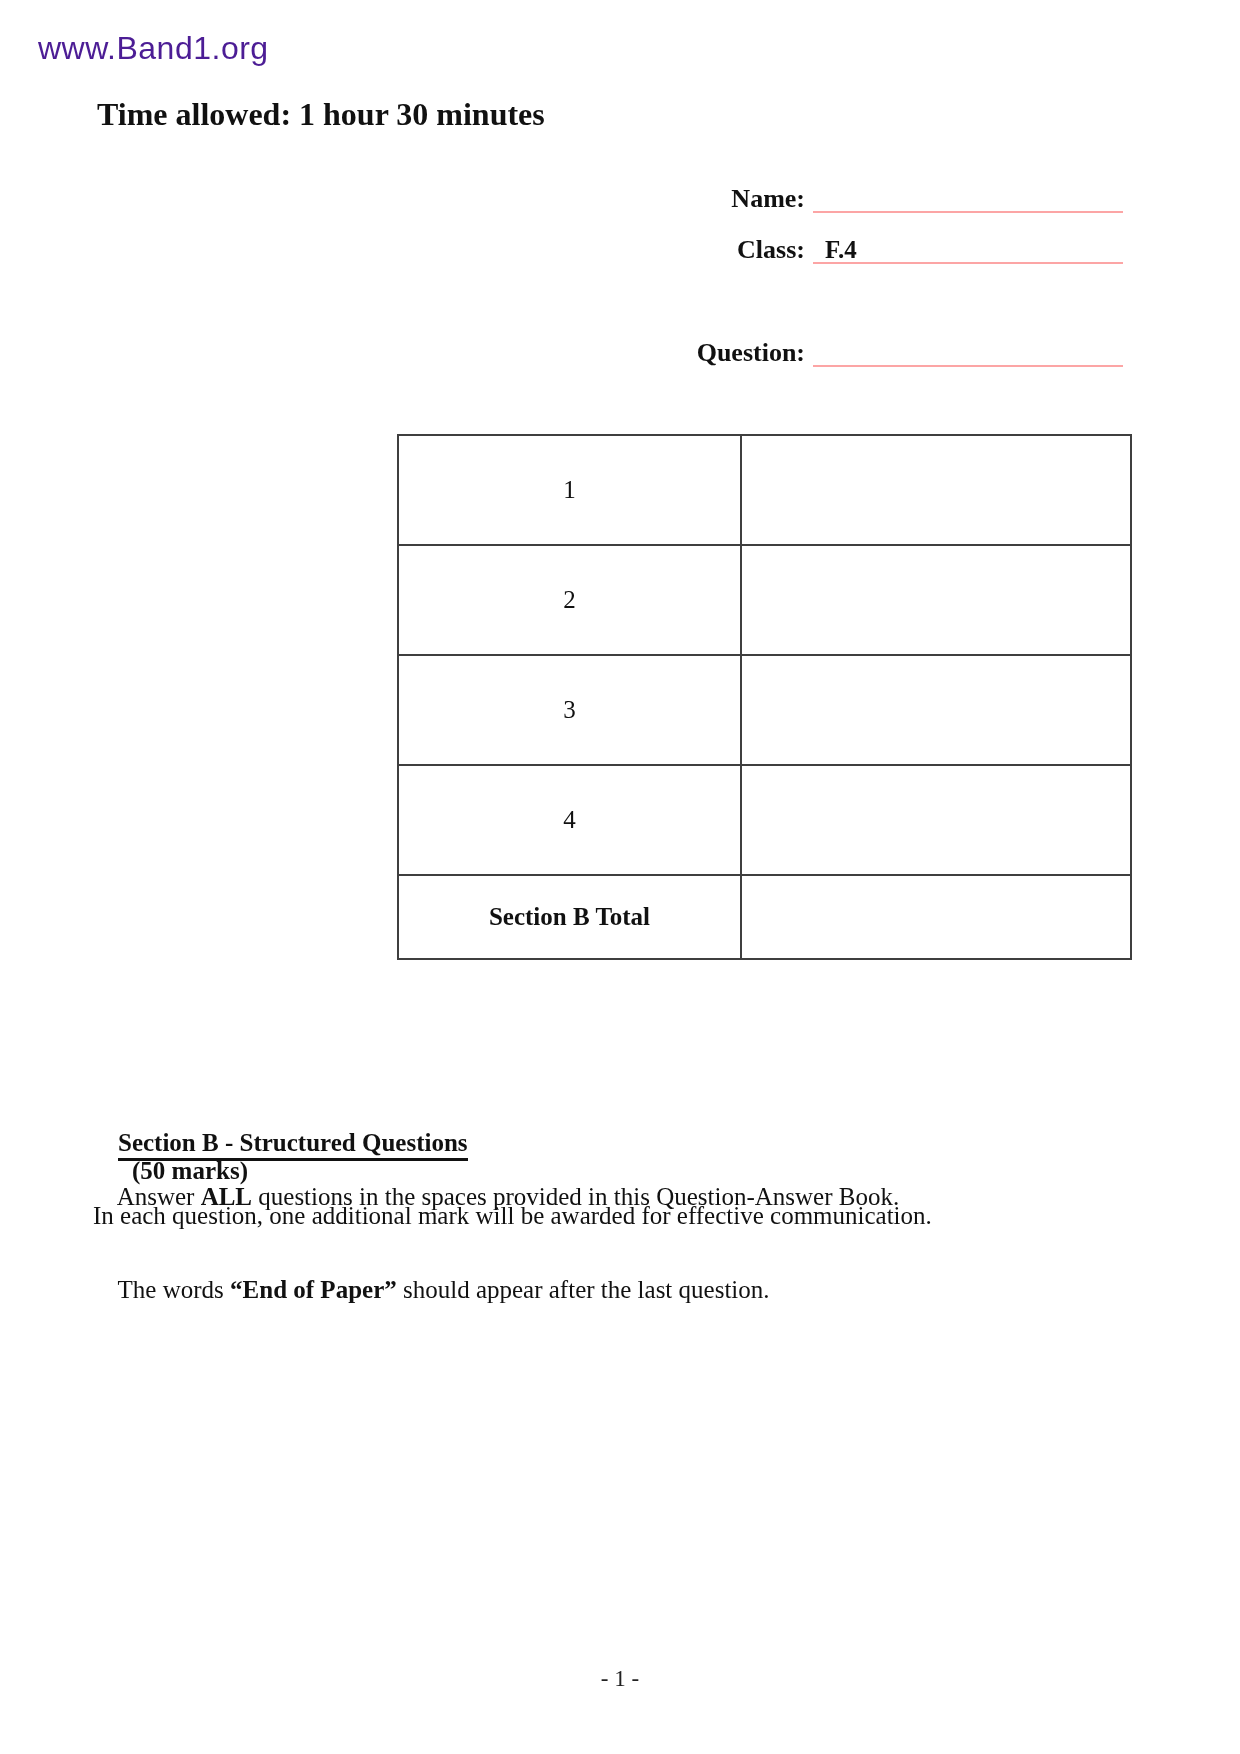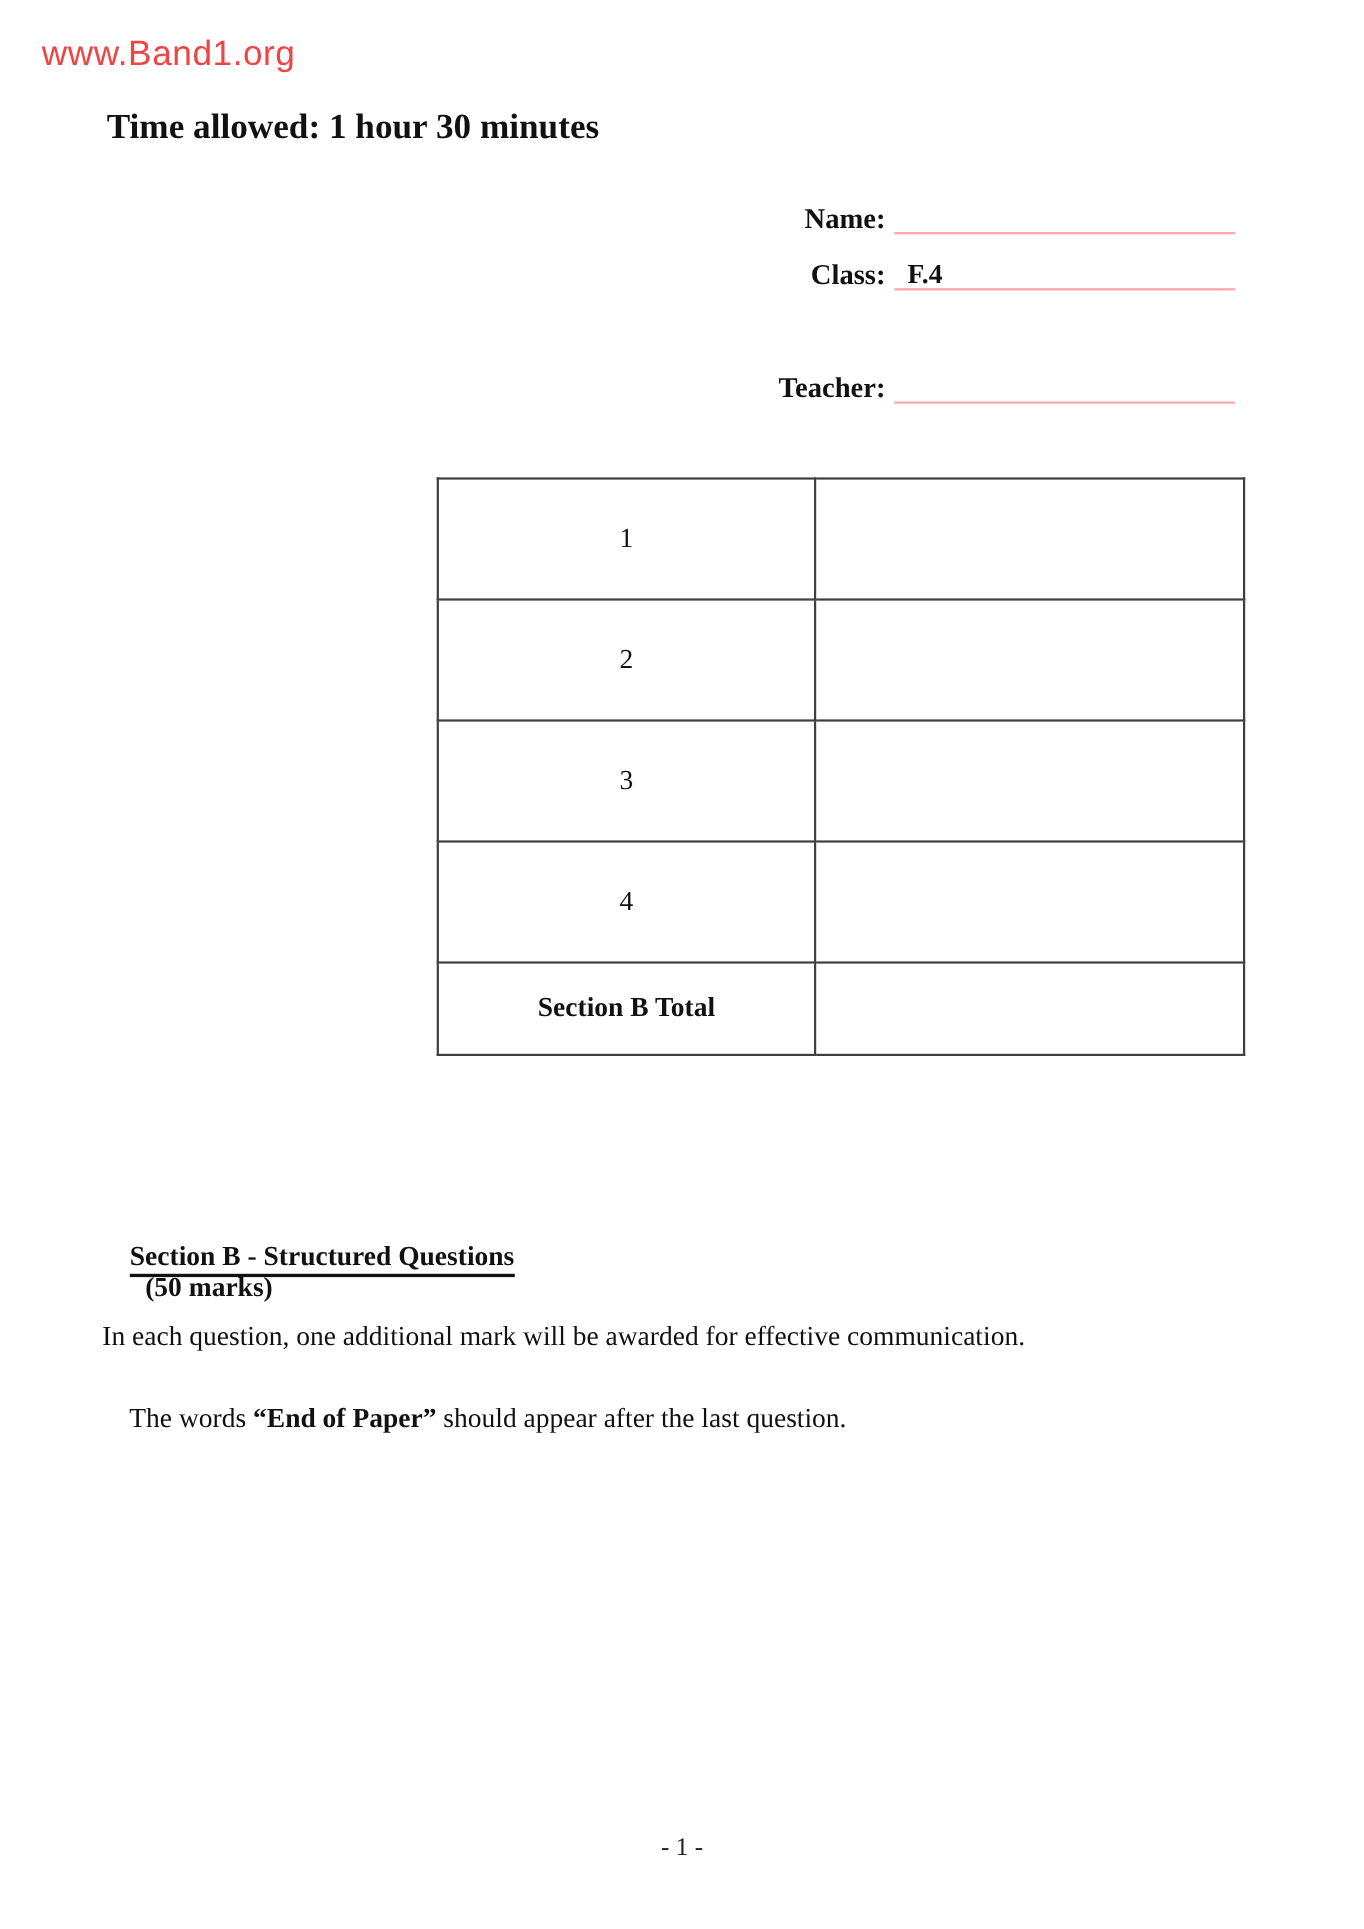--- a/index.html
+++ b/index.html
@@ -17,21 +17,21 @@
     overflow: hidden;
   }
 
   
   .brand {
     position: absolute;
     left: 38px;
     top: 30px;
     font-family: "Liberation Sans", "DejaVu Sans", sans-serif;
     font-size: 32px;
-    color: #ef4444;
+    color: #4c1d95;
     letter-spacing: 0.5px;
   }
   .time-allowed {
     position: absolute;
     left: 97px;
     top: 96px;
     font-size: 32px;
     font-weight: bold;
   }
 
@@ -130,21 +130,21 @@
 
   <div class="form-row row-name">
     <span class="label">Name:</span>
     <span class="field-line"></span>
   </div>
   <div class="form-row row-class">
     <span class="label">Class:</span>
     <span class="field-line">F.4</span>
   </div>
   <div class="form-row row-teacher">
-    <span class="label">Teacher:</span>
+    <span class="label">Question:</span>
     <span class="field-line"></span>
   </div>
 
   <table class="marks-table">
     <colgroup>
         <col class="col-q">
         <col class="col-m">
       </colgroup>
     <tbody>
       <tr class="tr-row">
@@ -168,20 +168,23 @@
         <td></td>
       </tr>
     </tbody>
   </table>
 
   <div class="text-line sec-heading">
     <span class="underlined">Section B - Structured Questions</span>
     <span class="suffix">(50 marks)</span>
   </div>
 
+  <div class="text-line line-answer">
+    <span>Answer </span><span class="b">ALL</span><span> questions in the spaces provided in this Question-Answer Book.</span>
+  </div>
 
   <div class="text-line line-each">In each question, one additional mark will be awarded for effective communication.</div>
 
   <div class="text-line line-words">
     <span>The words </span><span class="b">“End of Paper”</span><span> should appear after the last question.</span>
   </div>
 
   <div class="page-number">- 1 -</div>
 
 </div>

